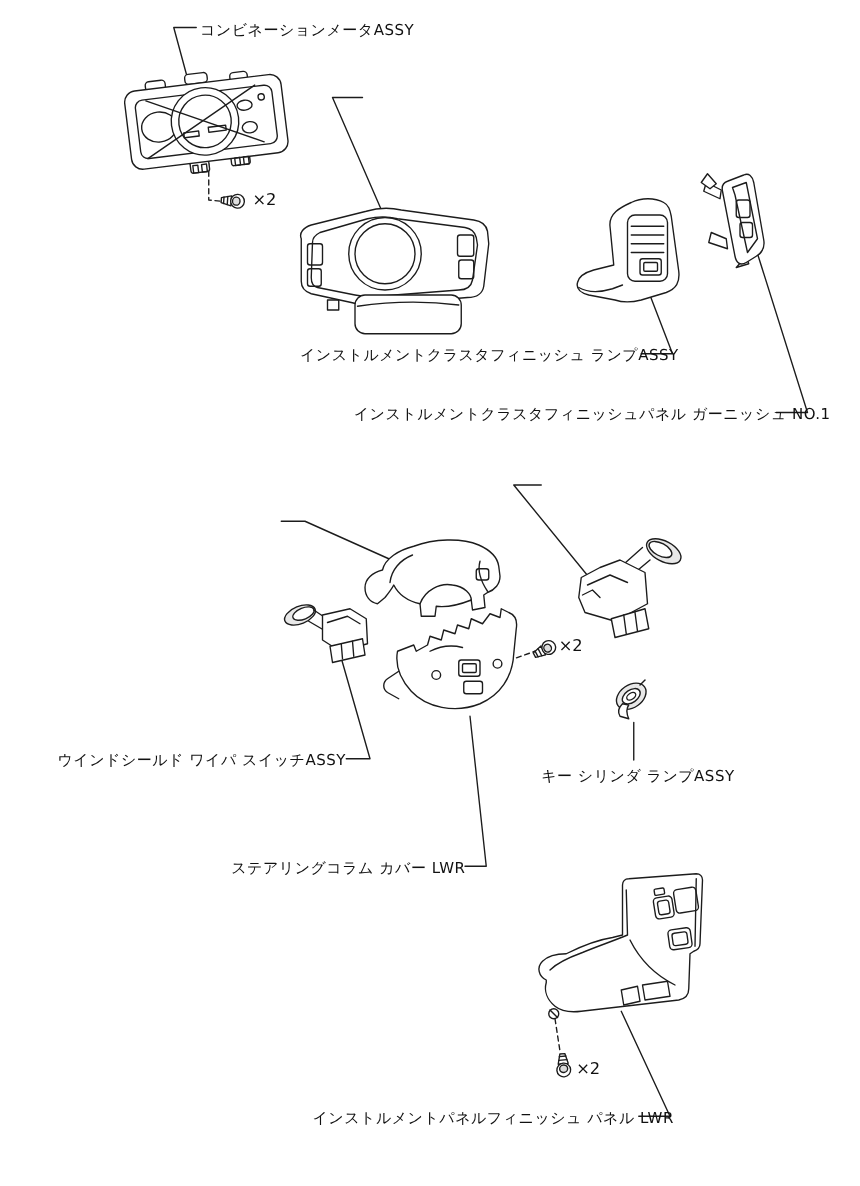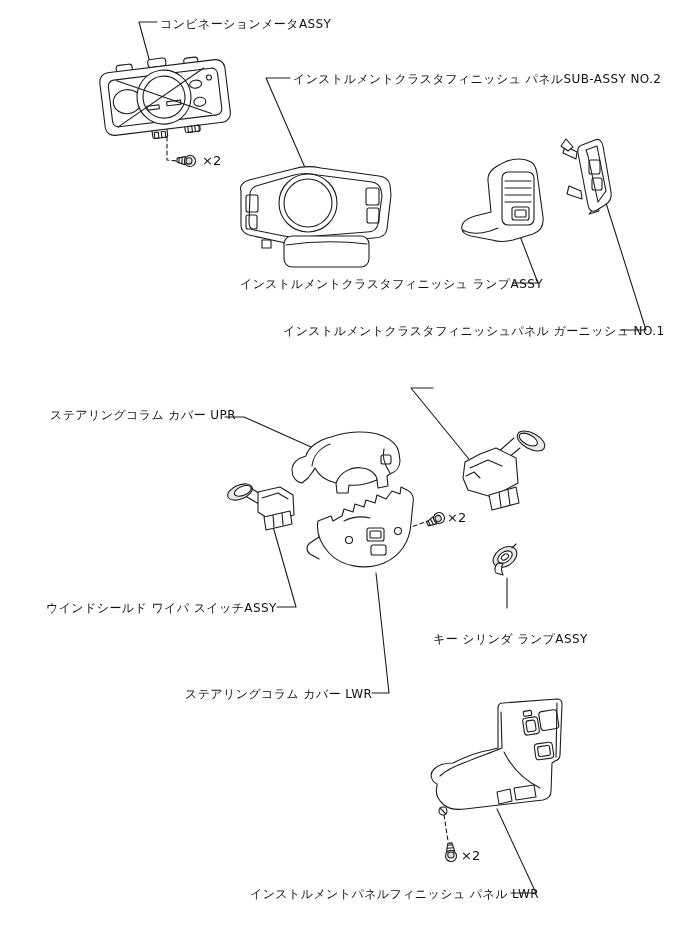--- a/index.html
+++ b/index.html
@@ -203,32 +203,30 @@
         <circle cx="443" cy="811" r="4" fill="#fff"></circle>
         <line x1="440" y1="808" x2="446" y2="814"></line>
       </g>
       <use href="#screw-shape" transform="translate(451 856) rotate(85)"></use>
 
     </g>
   </svg>
 
   <div class="part-label" style="left:160px;top:16px">コンビネーションメータASSY</div>
 
-  <div class="part-label" style="left:293px;top:71px">インストルメントクラスタフィニッシュ  パネルSUB-ASSY NO.2</div>
 
   <div class="part-label" style="left:240px;top:276px">インストルメントクラスタフィニッシュ  ランプASSY</div>
 
   <div class="part-label" style="left:283px;top:323px">インストルメントクラスタフィニッシュパネル  ガーニッシュ NO.1</div>
 
 
-  <div class="part-label" style="left:50px;top:407px">ステアリングコラム  カバー UPR</div>
 
   <div class="part-label" style="left:46px;top:600px">ウインドシールド  ワイパ  スイッチASSY</div>
 
-  <div class="part-label" style="left:433px;top:631px">キー  シリンダ  ランプASSY</div>
+  <div class="part-label" style="left:433px;top:613px">キー  シリンダ  ランプASSY</div>
 
   <div class="part-label" style="left:185px;top:686px">ステアリングコラム  カバー LWR</div>
 
   <div class="part-label" style="left:250px;top:886px">インストルメントパネルフィニッシュ  パネル LWR</div>
 
   <div class="qty-label" style="left:202px;top:153px">×2</div>
 
   <div class="qty-label" style="left:447px;top:510px">×2</div>
 
   <div class="qty-label" style="left:461px;top:848px">×2</div>

